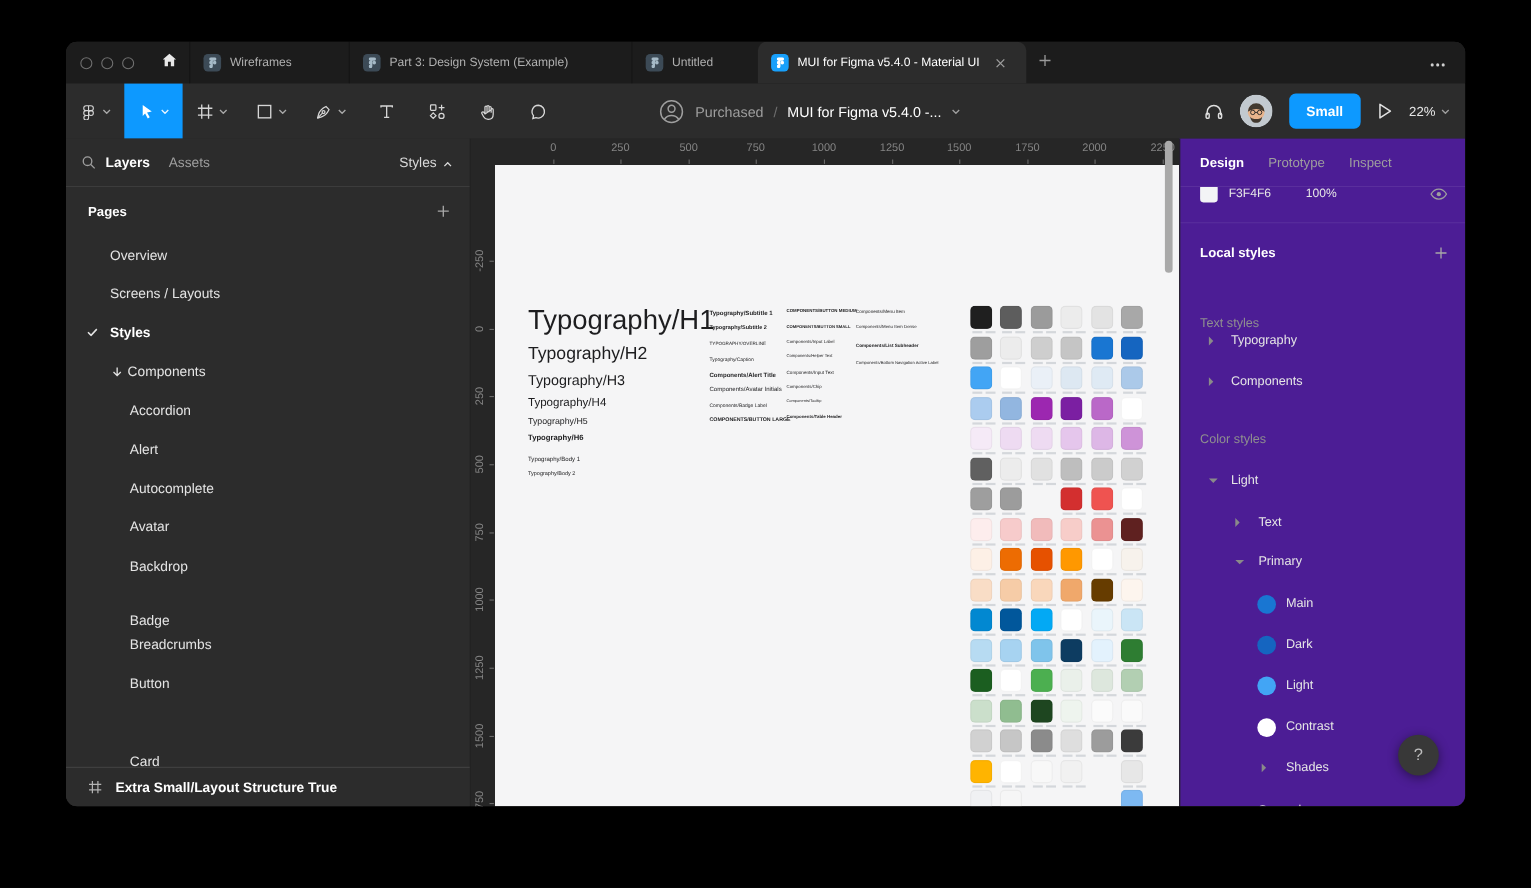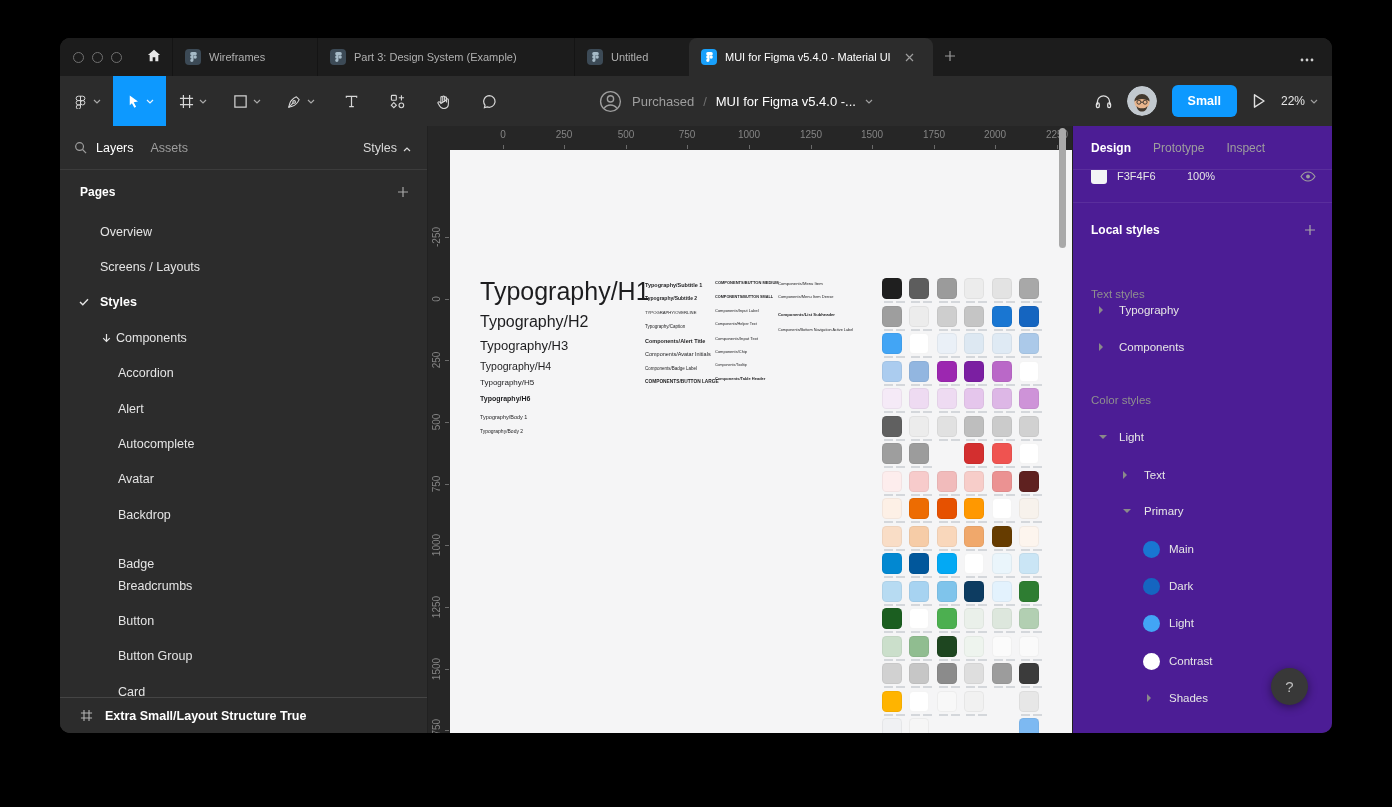--- a/index.html
+++ b/index.html
@@ -40,21 +40,21 @@
     font-size:12.5px;font-weight:700;font-family:inherit;display:flex;align-items:center;}
   .zoomctl{display:flex;align-items:center;gap:5px;color:#e6e6e6;font-size:12px;}
   .zoomctl .chev{color:#9e9e9e;display:flex;}
   
   .content{position:relative;height:607px;display:flex;}
   
   .left{width:368px;background:#2c2c2c;position:relative;border-right:1px solid #212121;flex:none;}
   .lhead{height:44px;display:flex;align-items:center;padding:0 16px 0 14px;gap:9px;
     border-bottom:1px solid rgba(255,255,255,.08);}
   .lhead .search{color:#9e9e9e;display:flex;}
-  .lt-layers{color:#fff;font-weight:400;font-size:12.5px;}
+  .lt-layers{color:#fff;font-weight:700;font-size:12.5px;}
   .lt-assets{color:#9e9e9e;font-size:12.5px;margin-left:8px;}
   .lhead .sp{flex:1;}
   .styles-dd{display:flex;align-items:center;gap:6px;color:#d9d9d9;font-size:12.5px;}
   .pagesrow{height:44px;display:flex;align-items:center;padding:0 18px 0 20px;}
   .pages-label{color:#fff;font-weight:700;font-size:12px;flex:1;}
   .pages-add{color:#a8a8a8;display:flex;}
   .pagelist{position:absolute;left:0;right:0;top:88px;bottom:36px;overflow:hidden;}
   .pitem{position:absolute;left:0;right:0;height:35px;display:flex;align-items:center;color:#e4e4e4;font-size:12.5px;}
   .pitem .pfx{position:absolute;display:flex;color:#e4e4e4;}
   .statusbar{position:absolute;left:0;right:0;bottom:0;height:36px;background:#2c2c2c;
@@ -391,23 +391,20 @@
             <span style="margin-left: 58px;">Backdrop</span>
           </div>
           <div class="pitem" style="top: 332px;">
             <span style="margin-left: 58px;">Badge</span>
           </div>
           <div class="pitem" style="top: 354px;">
             <span style="margin-left: 58px;">Breadcrumbs</span>
           </div>
           <div class="pitem" style="top: 389.4px;">
             <span style="margin-left: 58px;">Button</span>
-          </div>
-          <div class="pitem" style="top: 424.8px;">
-            <span style="margin-left: 58px;">Button Group</span>
           </div>
           <div class="pitem" style="top: 460.2px;">
             <span style="margin-left: 58px;">Card</span>
           </div>
         </div>
       <div class="statusbar">
         <span class="fic" id="statusic">
             <svg width="13" height="13" viewBox="0 0 14 14" stroke="currentColor" stroke-width="1.2" fill="none">
               <path d="M4.3 1v12M9.7 1v12M1 4.3h12M1 9.7h12"></path>
             </svg>

